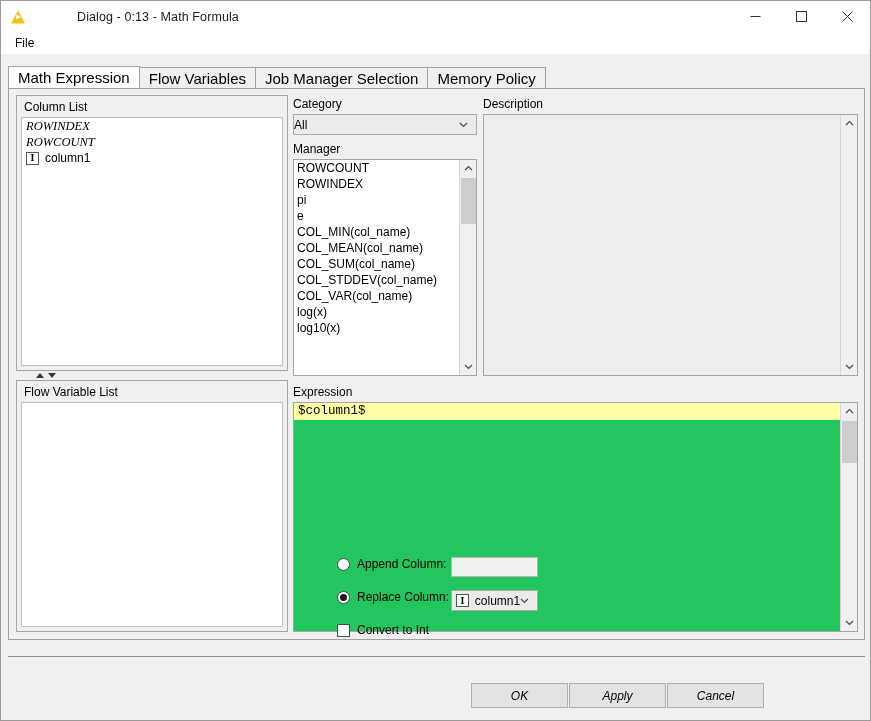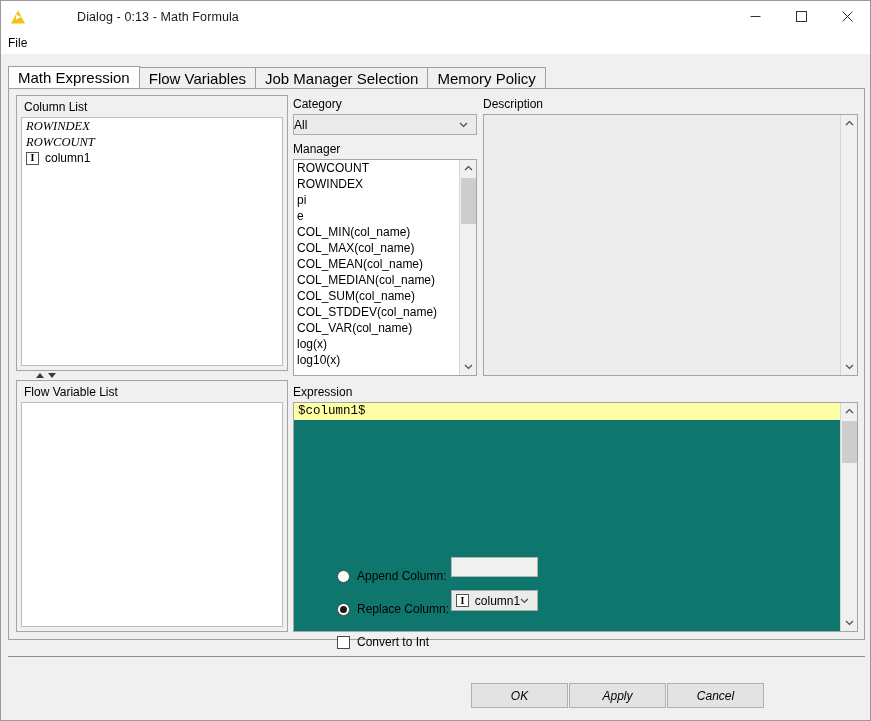--- a/index.html
+++ b/index.html
@@ -38,21 +38,21 @@
     width: 46px; height: 31px; display: flex; align-items: center;
     justify-content: center; color: #333;
   }
 
   
   .menubar {
     position: absolute; left: 0; top: 31px; width: 869px; height: 22px;
     background: #ffffff; display: flex; align-items: center;
   }
   .menu-item {
-    padding: 2px 7px; margin-left: 0; font-size: 12px; color: #000;
+    padding: 2px 7px; margin-left: 7px; font-size: 12px; color: #000;
   }
 
   
   .tabstrip {
     position: absolute; left: 7px; top: 66px; width: 857px; height: 21px;
     display: flex; align-items: flex-end;
   }
   .tab {
     height: 21px;
     padding: 0 9px;
@@ -169,21 +169,21 @@
   #description-label { left: 474px; top: 8px; }
   #description-box {
     position: absolute; left: 474px; top: 25px; width: 375px; height: 262px;
     background: #ededed; border: 1px solid #a5a5a5;
   }
 
   
   #expression-label { left: 284px; top: 296px; }
   #expression-box {
     position: absolute; left: 284px; top: 313px; width: 565px; height: 230px;
-    background: #0f766e; border: 1px solid #a5a5a5;
+    background: #22c55e; border: 1px solid #a5a5a5;
     overflow: hidden;
   }
   #expression-text {
     position: absolute; left: 0; top: 0; right: 17px; top: 0;
     height: 17px; line-height: 17px;
     background: #ffffa5;
     font-family: "Liberation Mono", monospace;
     font-size: 12.5px;
     padding-left: 4px;
     white-space: pre;
@@ -200,21 +200,21 @@
   }
   .vscroll .arrow-btn.top { top: 0; }
   .vscroll .arrow-btn.bot { bottom: 0; }
   .vscroll .thumb {
     position: absolute; left: 1px; width: 15px;
     background: #cdcdcd;
   }
   .chev-svg { width: 9px; height: 7px; }
 
   
-  .opt-row { position: absolute; display: flex; align-items: center; margin-top: 12px; }
+  .opt-row { position: absolute; display: flex; align-items: center; }
   .radio {
     width: 13px; height: 13px; border: 1px solid #4a4a4a;
     border-radius: 50%; background: #fff;
     display: inline-flex; align-items: center; justify-content: center;
     margin-right: 7px; flex: 0 0 auto;
   }
   .radio .dot {
     width: 7px; height: 7px; border-radius: 50%; background: #1a1a1a;
     display: none;
   }
@@ -338,23 +338,21 @@
     </div>
 
     <div class="field-label" id="function-label">Manager</div>
     <div id="function-list">
       <div id="function-items">
         <div class="fn-row">ROWCOUNT</div>
         <div class="fn-row">ROWINDEX</div>
         <div class="fn-row">pi</div>
         <div class="fn-row">e</div>
         <div class="fn-row">COL_MIN(col_name)</div>
-        <div class="fn-row">COL_MAX(col_name)</div>
         <div class="fn-row">COL_MEAN(col_name)</div>
-        <div class="fn-row">COL_MEDIAN(col_name)</div>
         <div class="fn-row">COL_SUM(col_name)</div>
         <div class="fn-row">COL_STDDEV(col_name)</div>
         <div class="fn-row">COL_VAR(col_name)</div>
         <div class="fn-row">log(x)</div>
         <div class="fn-row">log10(x)</div>
       </div>
       <div class="vscroll">
         <div class="arrow-btn top">
           <svg class="chev-svg" viewBox="0 0 9 7">
               <polyline points="1,5 4.5,1.5 8,5" fill="none" stroke="#4a4a4a" stroke-width="1.2"></polyline>

